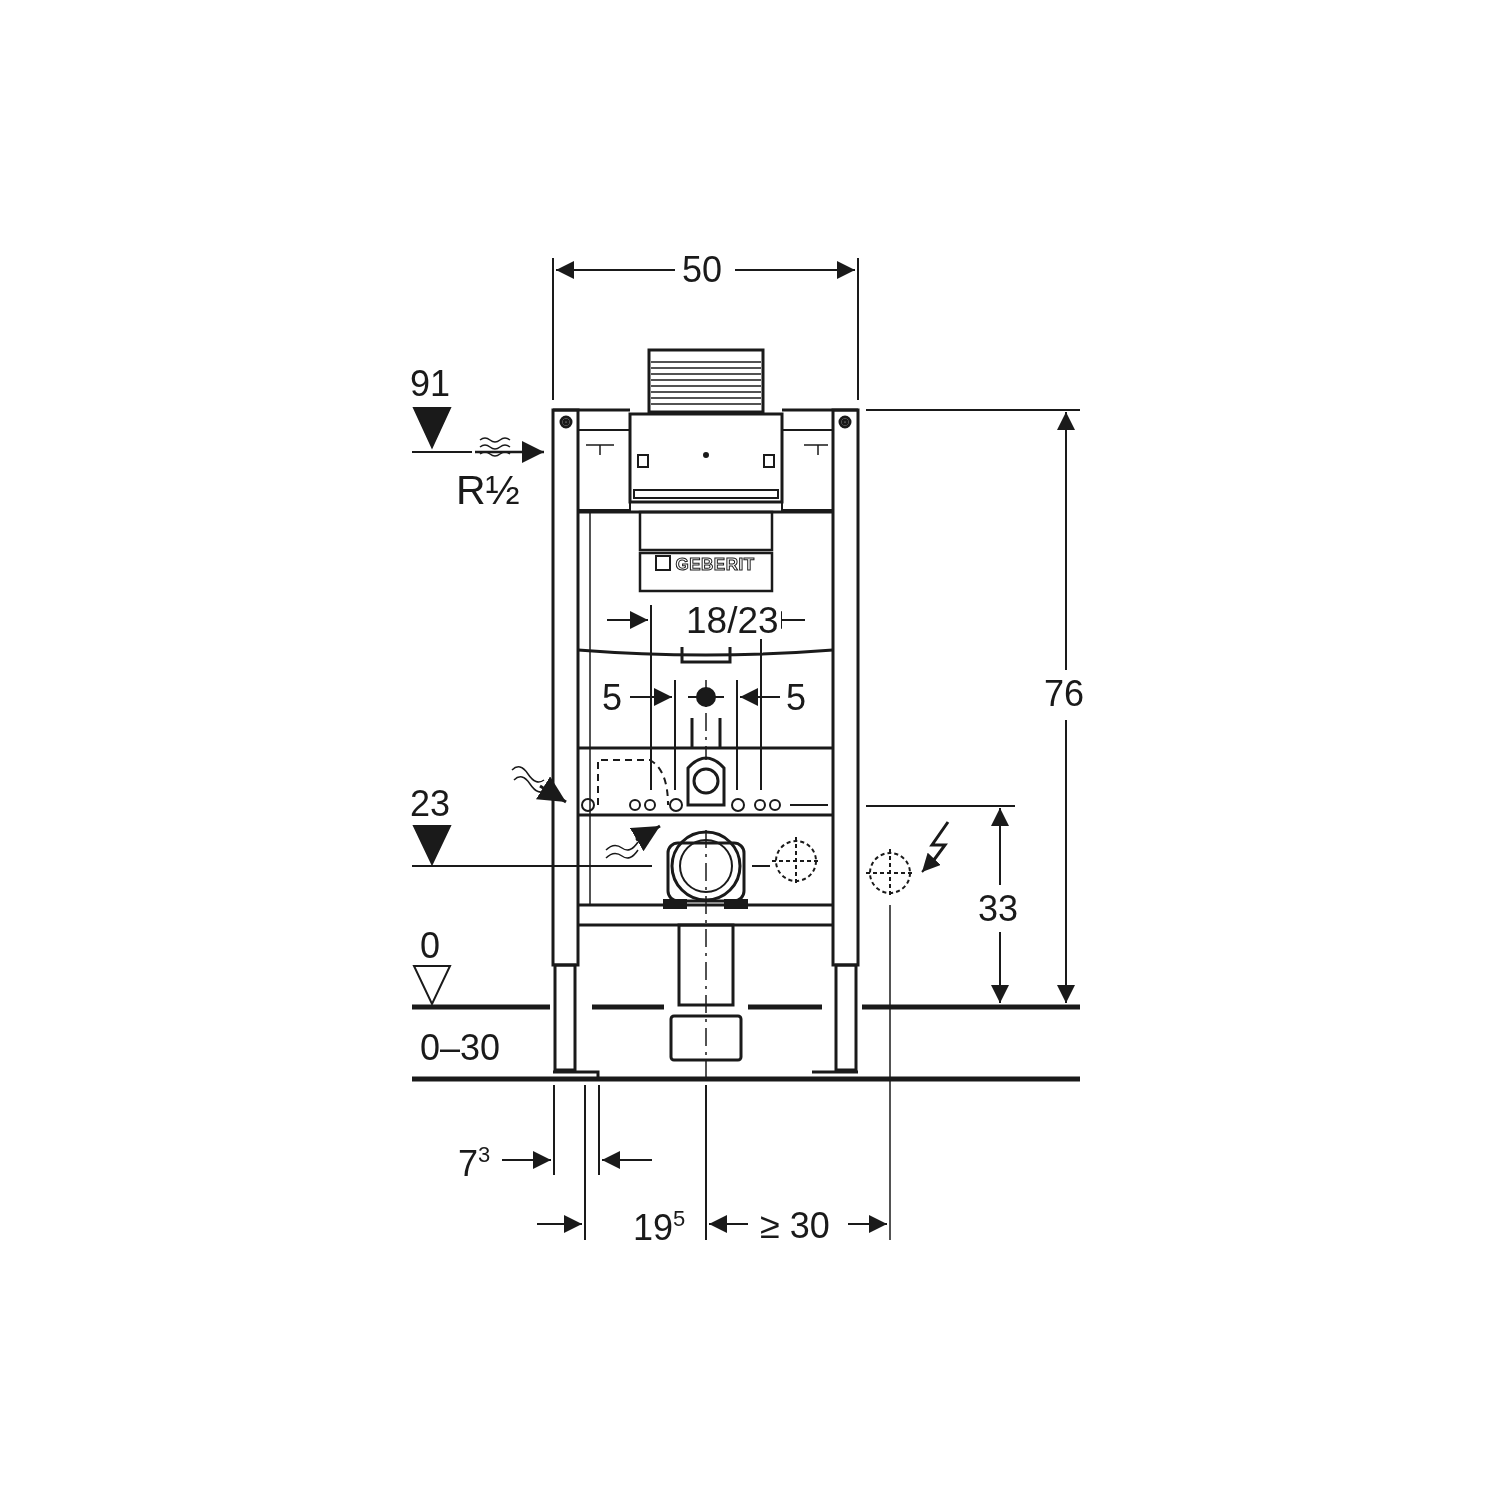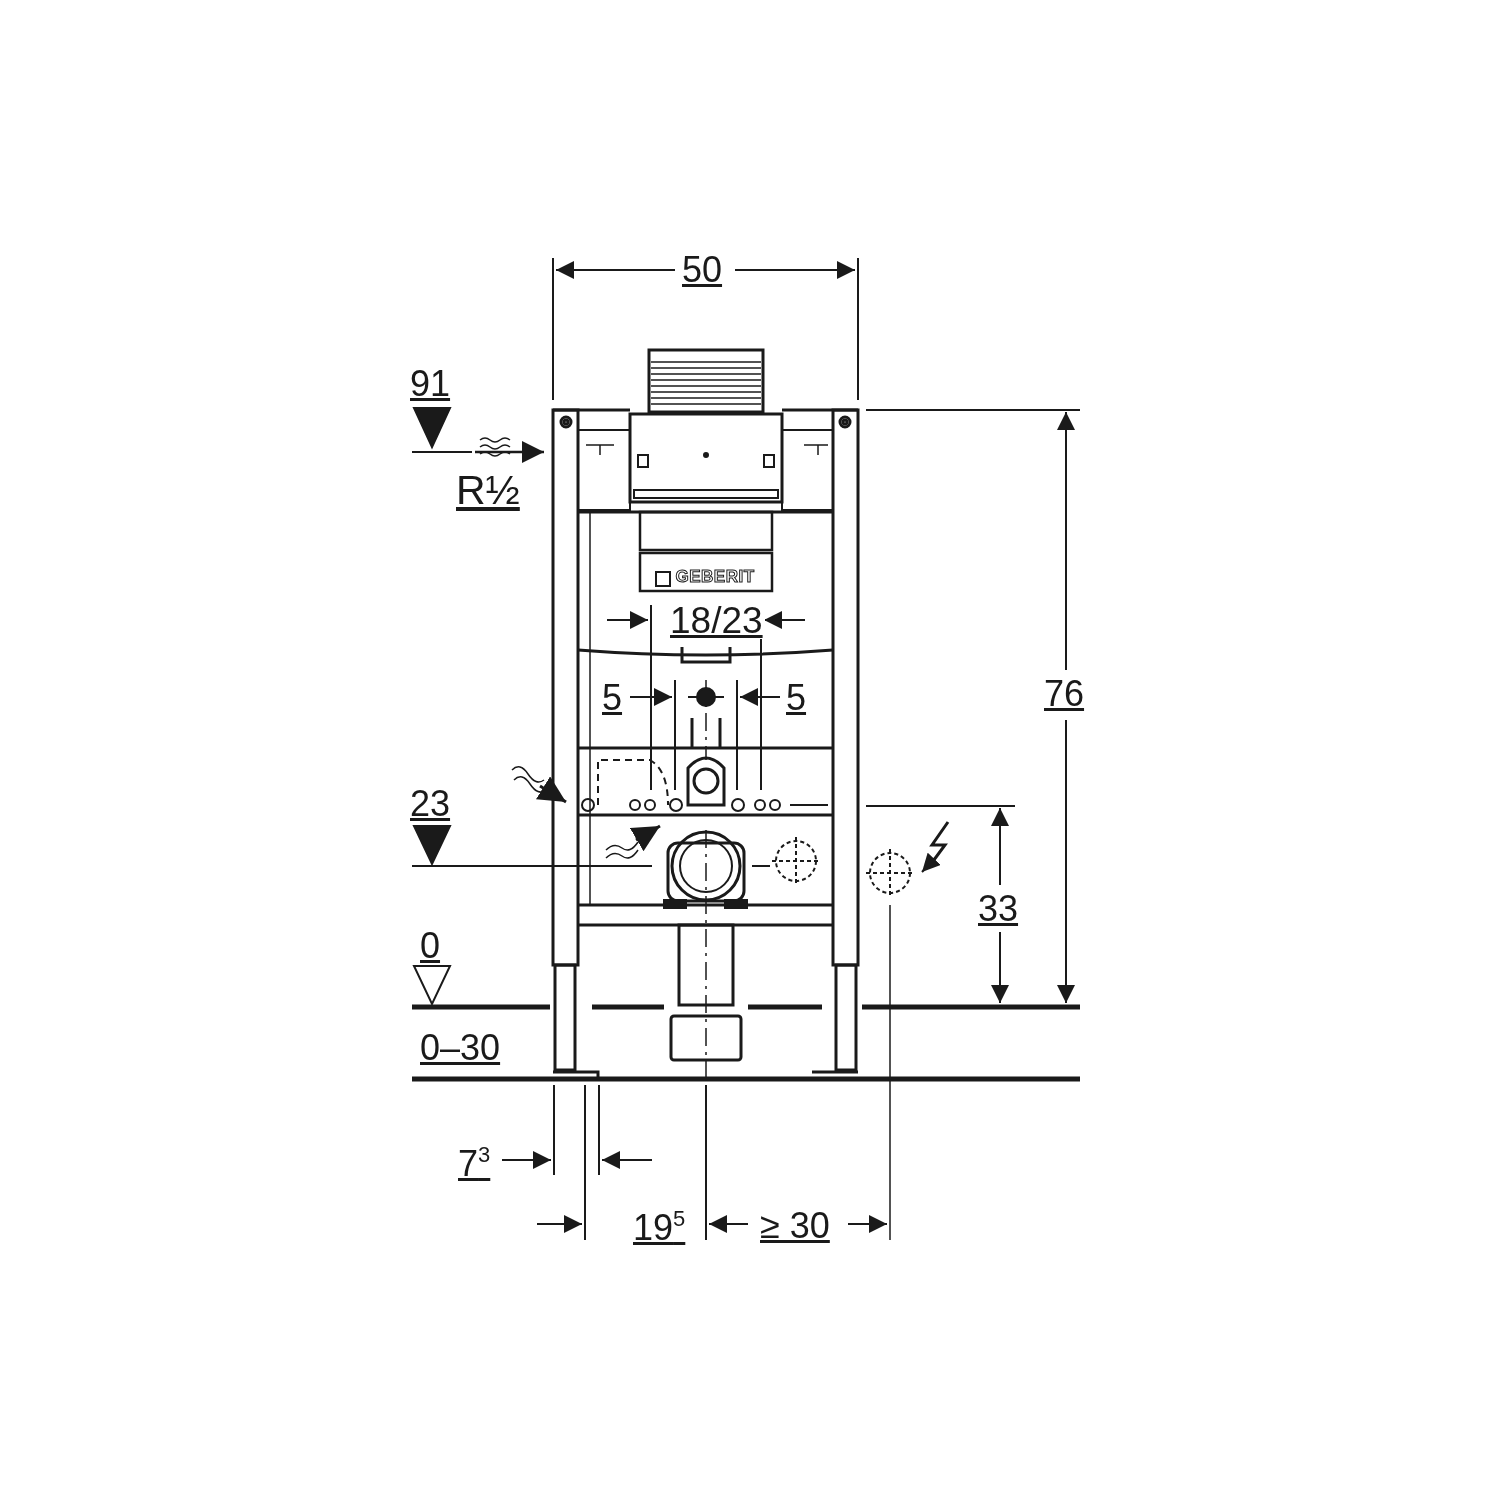--- a/index.html
+++ b/index.html
@@ -1,21 +1,21 @@
 <!DOCTYPE html>
 <html><head>
 <meta charset="utf-8">
 <style>
   html,body{margin:0;padding:0;background:#ffffff;}
   body{width:1496px;height:1496px;position:relative;overflow:hidden;font-family:"Liberation Sans","DejaVu Sans",sans-serif;color:#1a1a1a;}
   #drawing{position:absolute;left:0;top:0;width:1496px;height:1496px;}
-  .lbl{position:absolute;font-size:36px;line-height:1;color:#1a1a1a;white-space:nowrap;background:#fff;padding:0 2px;text-decoration:underline;}
+  .lbl{position:absolute;font-size:36px;line-height:1;color:#1a1a1a;white-space:nowrap;background:#fff;padding:0 2px;}
   .lbl.nobg{background:transparent;}
   .lbl sup{font-size:22px;vertical-align:14px;}
-  .logo{position:absolute;left:642px;top:555px;width:126px;height:32px;display:flex;align-items:flex-end;justify-content:center;font-size:17px;font-weight:bold;letter-spacing:0.5px;color:#fff;-webkit-text-stroke:1px #1a1a1a;}
+  .logo{position:absolute;left:642px;top:555px;width:126px;height:32px;display:flex;align-items:flex-start;justify-content:center;font-size:17px;font-weight:bold;letter-spacing:0.5px;color:#fff;-webkit-text-stroke:1px #1a1a1a;}
   .logo .sq{display:inline-block;width:12px;height:12px;border:2px solid #1a1a1a;margin-right:4px;}
 </style>
 </head>
 <body>
 
 <svg id="drawing" viewBox="0 0 1496 1496" xmlns="http://www.w3.org/2000/svg">
   <defs>
     <marker id="arr" viewBox="0 0 10 10" refX="10" refY="5" markerWidth="9" markerHeight="9" orient="auto-start-reverse">
       <path d="M0,0 L10,5 L0,10 z" fill="#1a1a1a"></path>
     </marker>
@@ -183,21 +183,21 @@
 </svg>
 
 <div class="logo">
     <span class="sq"></span>
     <span>GEBERIT</span>
   </div>
 
 <div class="lbl" style="left:680px;top:252px;">50</div>
 <div class="lbl" style="left:1042px;top:676px;">76</div>
 <div class="lbl" style="left:976px;top:891px;">33</div>
-<div class="lbl" style="left:656px;top:602px;font-size:37px;padding-left:14px;">18/23</div>
+<div class="lbl" style="left:672px;top:602px;font-size:37px;padding-left:14px;">18/23</div>
 <div class="lbl nobg" style="left:600px;top:680px;">5</div>
 <div class="lbl nobg" style="left:784px;top:680px;">5</div>
 <div class="lbl nobg" style="left:408px;top:366px;">91</div>
 <div class="lbl nobg" style="left:454px;top:470px;font-size:41px;">R½</div>
 <div class="lbl nobg" style="left:408px;top:786px;">23</div>
 <div class="lbl nobg" style="left:418px;top:928px;">0</div>
 <div class="lbl nobg" style="left:418px;top:1030px;">0–30</div>
 <div class="lbl nobg" style="left:456px;top:1144px;"><span>7</span><sup>3</sup></div>
 <div class="lbl nobg" style="left:614px;top:1208px;margin-left:17px;"><span>19</span><sup>5</sup></div>
 <div class="lbl nobg" style="left:758px;top:1208px;">≥ 30</div>

